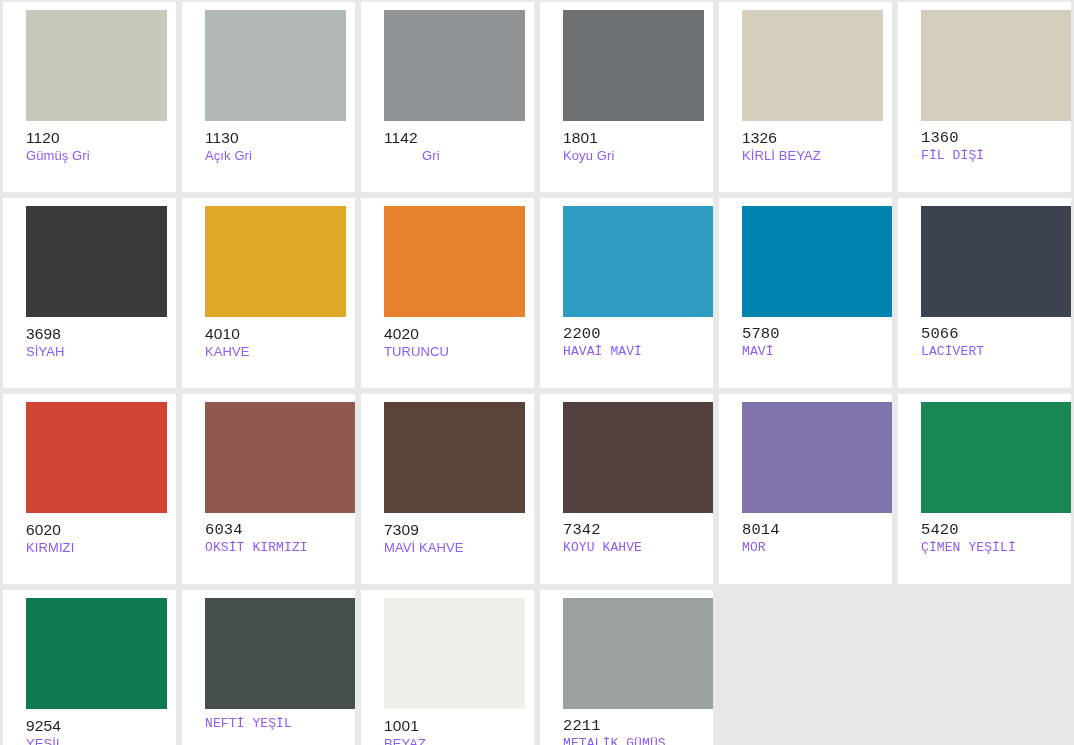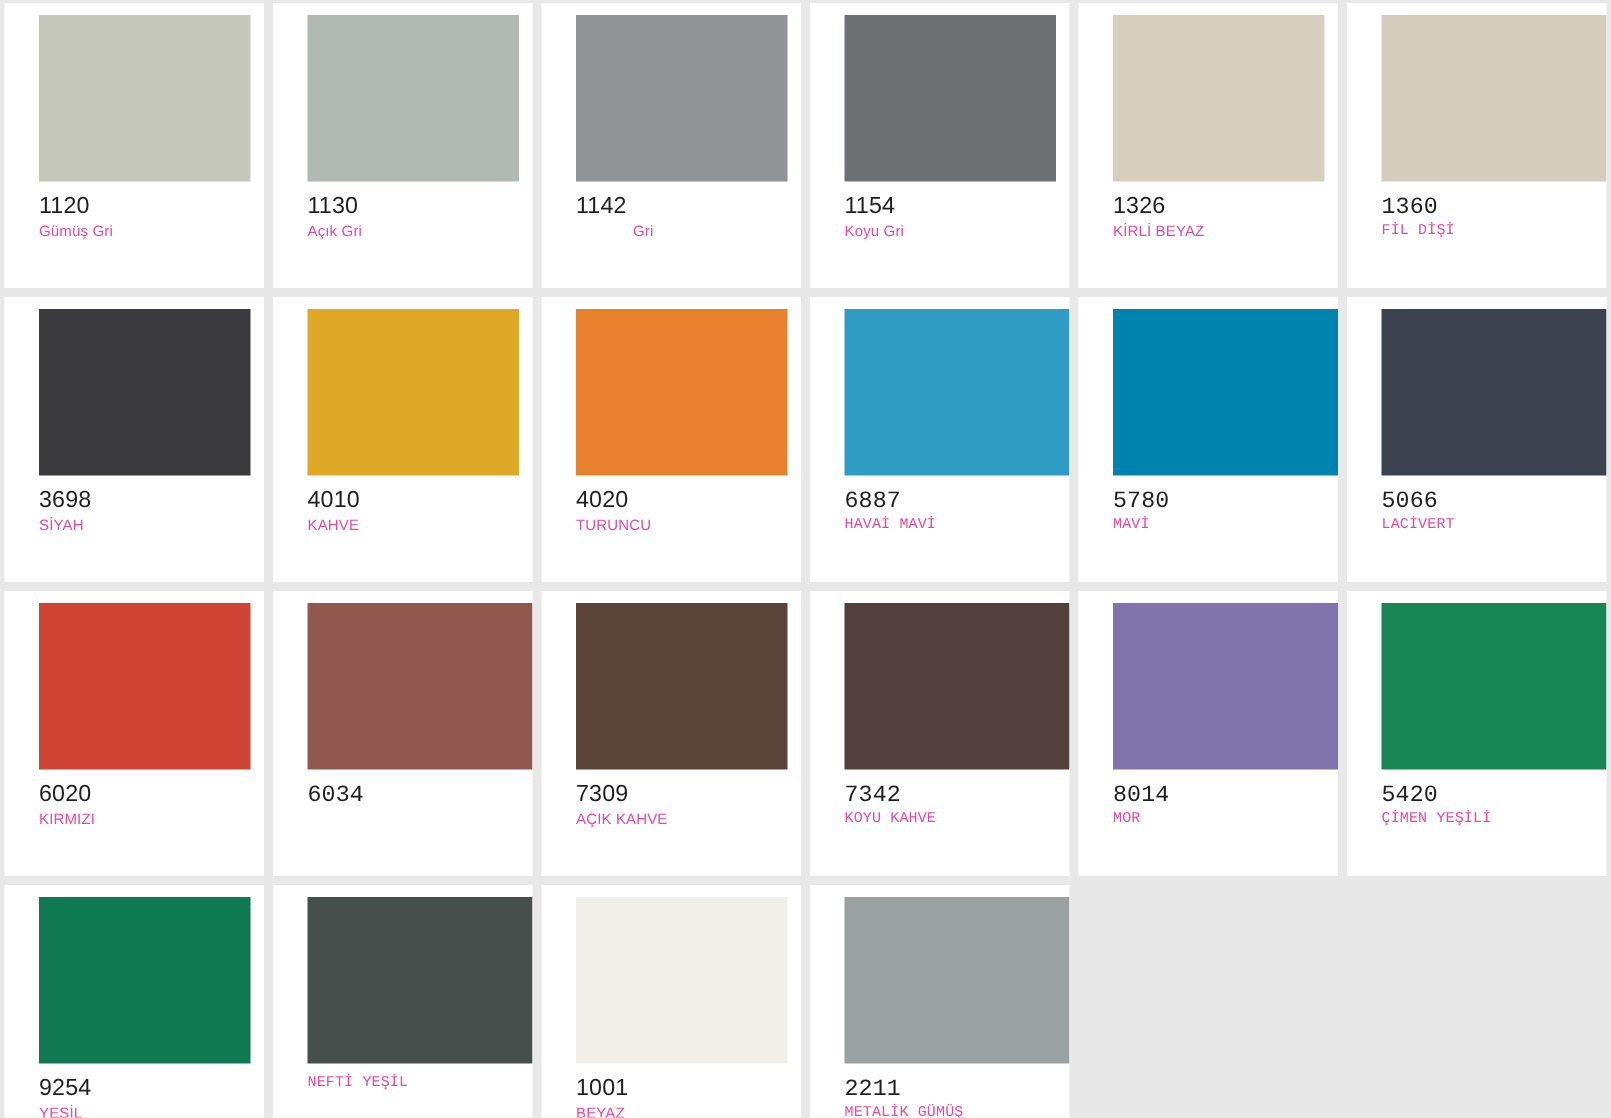--- a/index.html
+++ b/index.html
@@ -52,22 +52,22 @@
     line-height: 1.30;
   }
 
   .swatch-code {
     font-size: 15.5px;
     color: #1f1f1f;
     letter-spacing: .1px;
   }
 
   .swatch-name {
-    font-size: 10px;
-    color: #ec4899;
+    font-size: 13px;
+    color: #8b5cf6;
     letter-spacing: .1px;
     white-space: nowrap;
   }
 
   
   .swatch-name.indented {
     padding-left: 38px;
   }
 </style>
 </head>
@@ -91,21 +91,21 @@
     <div class="swatch-card">
       <div class="swatch-chip" style="background: rgb(144, 148, 150);"></div>
       <div class="swatch-meta">
         <div class="swatch-code">1142</div>
         <div class="swatch-name indented">Gri</div>
       </div>
     </div>
     <div class="swatch-card">
       <div class="swatch-chip" style="background: rgb(109, 113, 115);"></div>
       <div class="swatch-meta">
-        <div class="swatch-code">1154</div>
+        <div class="swatch-code">1801</div>
         <div class="swatch-name">Koyu Gri</div>
       </div>
     </div>
     <div class="swatch-card">
       <div class="swatch-chip" style="background: rgb(215, 207, 190);"></div>
       <div class="swatch-meta">
         <div class="swatch-code">1326</div>
         <div class="swatch-name">KİRLİ BEYAZ</div>
       </div>
     </div>
@@ -133,21 +133,21 @@
     <div class="swatch-card">
       <div class="swatch-chip" style="background: rgb(232, 129, 46);"></div>
       <div class="swatch-meta">
         <div class="swatch-code">4020</div>
         <div class="swatch-name">TURUNCU</div>
       </div>
     </div>
     <div class="swatch-card chip-wide">
       <div class="swatch-chip" style="background: rgb(47, 156, 196);"></div>
       <div class="swatch-meta">
-        <div class="swatch-code">6887</div>
+        <div class="swatch-code">2200</div>
         <div class="swatch-name">HAVAİ MAVİ</div>
       </div>
     </div>
     <div class="swatch-card chip-wide">
       <div class="swatch-chip" style="background: rgb(0, 131, 174);"></div>
       <div class="swatch-meta">
         <div class="swatch-code">5780</div>
         <div class="swatch-name">MAVİ</div>
       </div>
     </div>
@@ -162,27 +162,28 @@
       <div class="swatch-chip" style="background: rgb(207, 68, 53);"></div>
       <div class="swatch-meta">
         <div class="swatch-code">6020</div>
         <div class="swatch-name">KIRMIZI</div>
       </div>
     </div>
     <div class="swatch-card chip-wide">
       <div class="swatch-chip" style="background: rgb(144, 88, 79);"></div>
       <div class="swatch-meta">
         <div class="swatch-code">6034</div>
+        <div class="swatch-name">OKSİT KIRMIZI</div>
       </div>
     </div>
     <div class="swatch-card">
       <div class="swatch-chip" style="background: rgb(90, 67, 57);"></div>
       <div class="swatch-meta">
         <div class="swatch-code">7309</div>
-        <div class="swatch-name">AÇIK KAHVE</div>
+        <div class="swatch-name">MAVİ KAHVE</div>
       </div>
     </div>
     <div class="swatch-card chip-wide">
       <div class="swatch-chip" style="background: rgb(81, 64, 59);"></div>
       <div class="swatch-meta">
         <div class="swatch-code">7342</div>
         <div class="swatch-name">KOYU KAHVE</div>
       </div>
     </div>
     <div class="swatch-card chip-wide">

